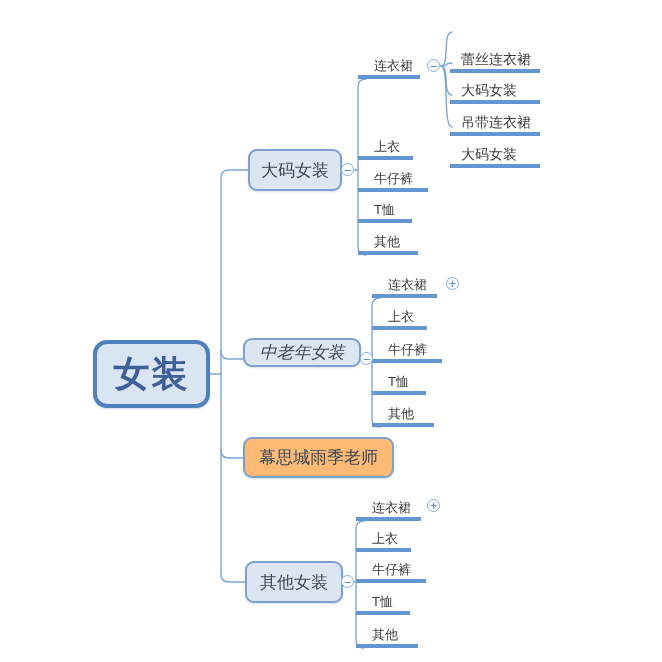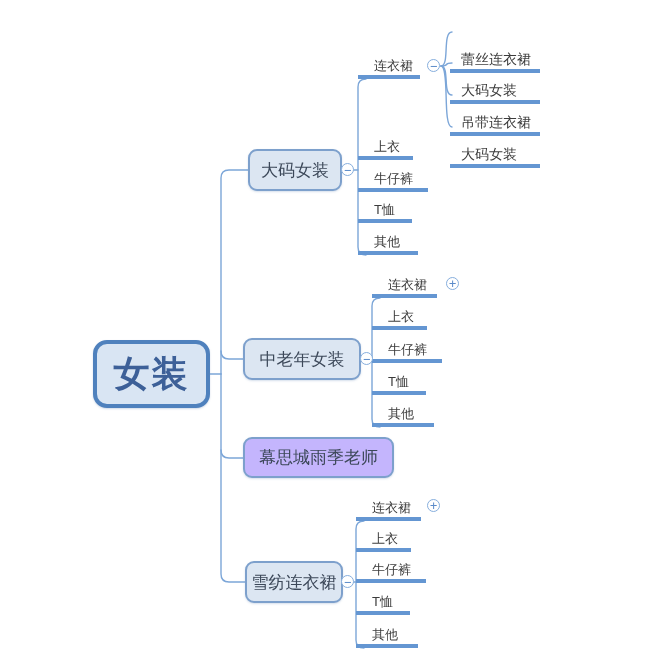--- a/index.html
+++ b/index.html
@@ -13,21 +13,21 @@
     display:flex;align-items:center;justify-content:center;
     font-size:36px;font-weight:bold;color:#3d6098;letter-spacing:2px;
     box-sizing:border-box;box-shadow:0 1px 2px rgba(120,150,190,.35);
   }
   .branch-node{
     position:absolute;background:#dce6f2;border:2px solid #7da0cc;border-radius:9px;
     display:flex;align-items:center;justify-content:center;
     font-size:17px;color:#3c4859;box-sizing:border-box;
     box-shadow:0 1px 2px rgba(120,150,190,.3);
   }
-  .branch-node.white{background:#c4b5fd;}
+  .branch-node.white{background:#fdba74;}
 
   .leaf{
     position:absolute;height:24px;line-height:21px;box-sizing:border-box;
     border-bottom:4px solid #6496d2;color:#3c3c3c;font-size:13px;
     padding-left:16px;white-space:nowrap;
   }
   .leaf.sub{font-size:14px;padding-left:11px;margin-top:41px;}
 
   .toggle{
     position:absolute;width:13px;height:13px;border-radius:50%;
@@ -59,23 +59,23 @@
 
     <path d="M 441 66 C 450 66 442 32 452 32"></path>
     <path d="M 441 66 C 450 66 443 63 452 63"></path>
     <path d="M 441 66 C 450 66 442 95 452 95"></path>
     <path d="M 441 66 C 450 66 442 127 452 127"></path>
   </svg>
 
   <div class="root-node">女装</div>
 
   <div class="branch-node" style="left:248px;top:149px;width:94px;height:42px;">大码女装</div>
-  <div class="branch-node" style="left:243px;top:338px;width:118px;height:42px;">中老年女装</div>
+  <div class="branch-node" style="left:243px;top:338px;width:118px;height:29px;font-style:italic;">中老年女装</div>
   <div class="branch-node white" style="left:243px;top:437px;width:151px;height:41px;">幕思城雨季老师</div>
-  <div class="branch-node" style="left:245px;top:561px;width:98px;height:42px;">雪纺连衣裙</div>
+  <div class="branch-node" style="left:245px;top:561px;width:98px;height:42px;">其他女装</div>
 
   <div class="leaf" style="left:358px;top:55px;width:62px;">连衣裙</div>
   <div class="leaf" style="left:358px;top:136px;width:55px;">上衣</div>
   <div class="leaf" style="left:358px;top:168px;width:70px;">牛仔裤</div>
   <div class="leaf" style="left:358px;top:199px;width:54px;">T恤</div>
   <div class="leaf" style="left:358px;top:231px;width:60px;">其他</div>
 
   <div class="leaf sub" style="left:450px;top:8px;width:90px;">蕾丝连衣裙</div>
   <div class="leaf sub" style="left:450px;top:39px;width:90px;">大码女装</div>
   <div class="leaf sub" style="left:450px;top:71px;width:90px;">吊带连衣裙</div>

